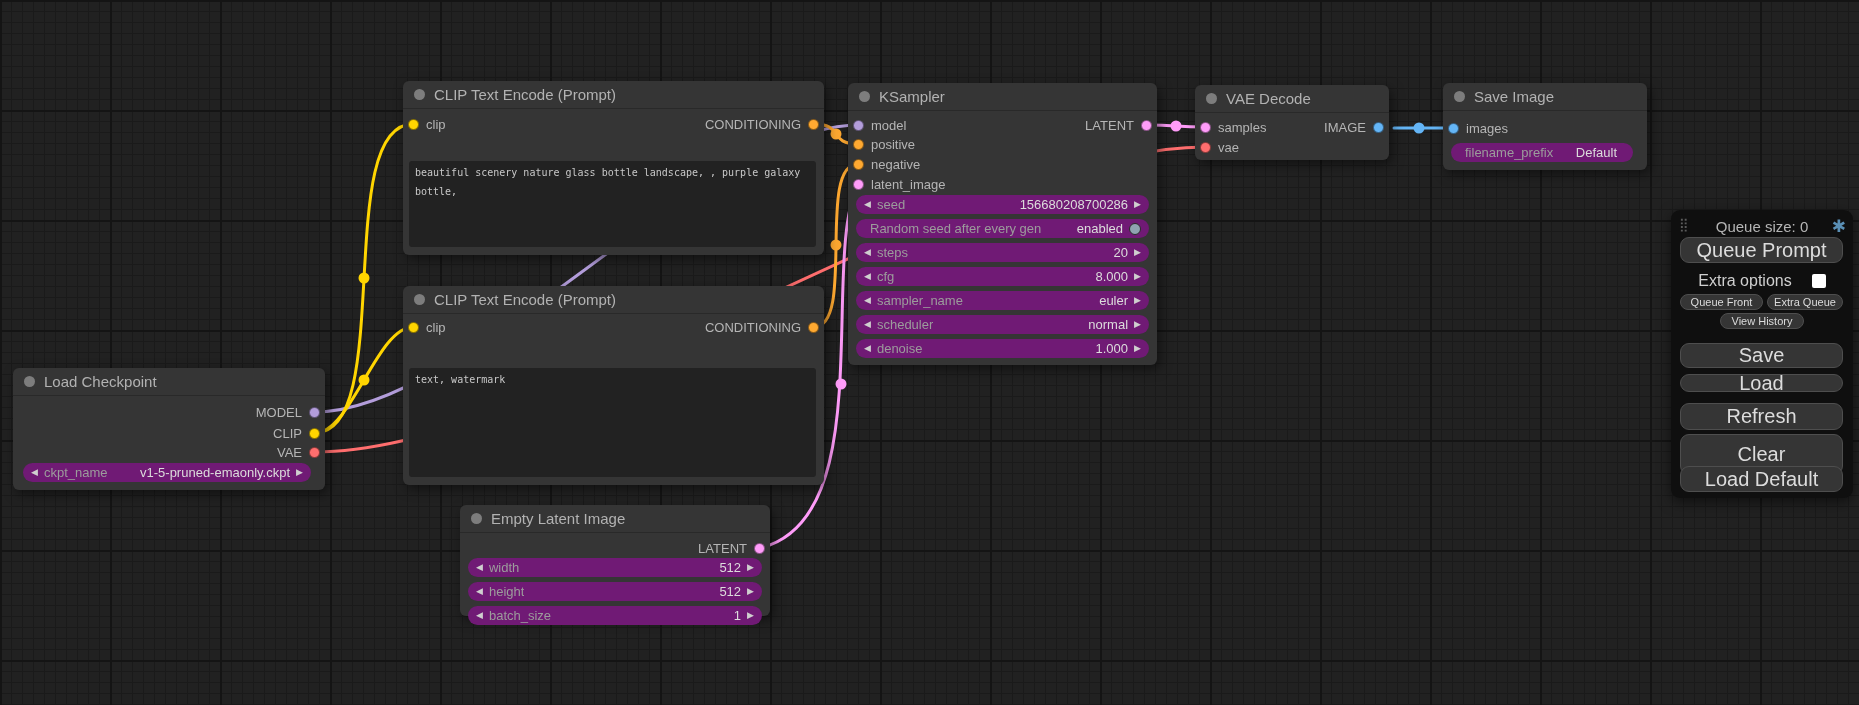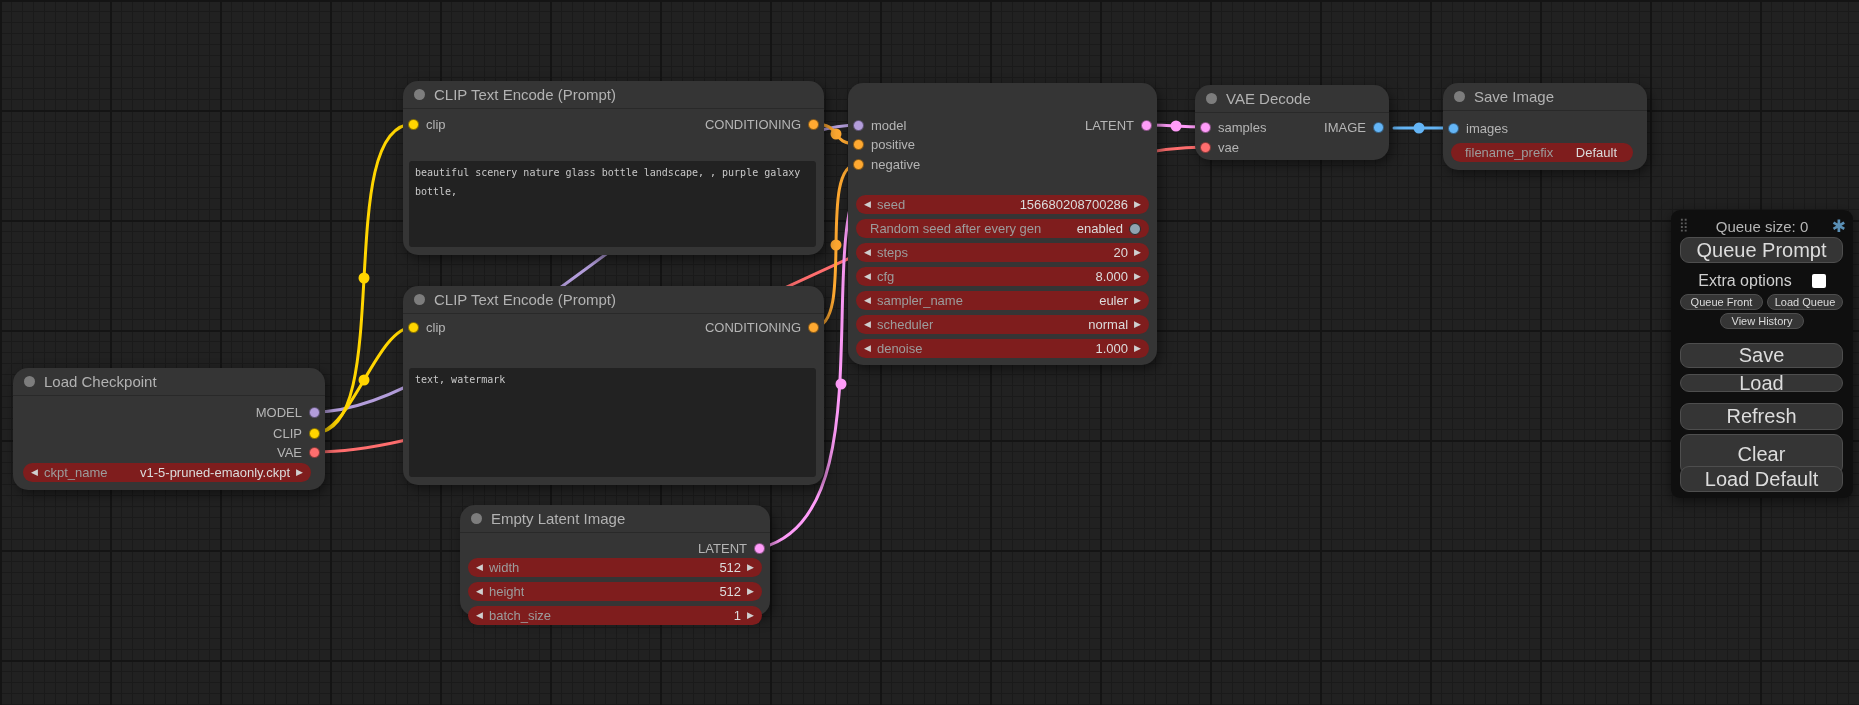--- a/index.html
+++ b/index.html
@@ -9,21 +9,21 @@
     background-color:#212121;
     background-image:
       linear-gradient(#141414 2px, transparent 2px),
       linear-gradient(90deg,#141414 2px, transparent 2px),
       linear-gradient(#1a1a1a 1px, transparent 1px),
       linear-gradient(90deg,#1a1a1a 1px, transparent 1px);
     background-size:110px 110px,110px 110px,11px 11px,11px 11px;
   }
   #wires{position:absolute;left:0;top:0;z-index:1;pointer-events:none;}
   .node{
-    position:absolute;z-index:2;background:#353535;border-radius:15px;
+    position:absolute;z-index:2;background:#353535;border-radius:6px;
     box-shadow:3px 4px 12px rgba(0,0,0,.5);color:#b2b2b2;
   }
   .nhead{
     height:27px;display:flex;align-items:center;gap:9px;padding-left:11px;
     font-size:15px;color:#b2b2b2;border-bottom:1px solid rgba(0,0,0,.22);
     border-radius:7px 7px 0 0;
   }
   .tdot{width:11px;height:11px;border-radius:50%;background:#7d7d7d;flex:none;}
   .row{position:absolute;left:0;right:0;height:20px;display:flex;align-items:center;font-size:13px;color:#b5b5b5;}
   .pdot{width:11px;height:11px;border-radius:50%;flex:none;border:1px solid rgba(0,0,0,.45);box-sizing:border-box;}
@@ -36,21 +36,21 @@
   .c-vae{background:#ff6e6e;}
   .c-cond{background:#ffa931;}
   .c-latent{background:#ff9cf9;}
   .c-image{background:#64b5f6;}
   .tbox{
     position:absolute;background:#222;border-radius:3px;color:#c8c8c8;
     font-family:"DejaVu Sans Mono",monospace;font-size:10px;line-height:19px;
     padding:2px 6px;white-space:pre-wrap;word-break:break-word;box-sizing:border-box;margin-top:24px;
   }
   .pill{
-    position:absolute;height:19px;background:#7f1d1d;border-radius:10px;
+    position:absolute;height:19px;background:#701a75;border-radius:10px;
     display:flex;align-items:center;gap:6px;padding:0 8px;font-size:13px;box-sizing:border-box;
   }
   .arr{color:#cfcfcf;font-size:9px;line-height:1;flex:none;}
   .wlabel{color:#9c9c9c;white-space:nowrap;overflow:hidden;}
   .wvalue{margin-left:auto;color:#dcdcdc;white-space:nowrap;}
   .togglecircle{width:12px;height:12px;border-radius:50%;background:#8fa3b1;border:1px solid #2a2a2a;box-sizing:border-box;flex:none;}
   
   #queue-panel{
     position:absolute;z-index:3;left:1671px;top:210px;width:182px;height:288px;
     background:#0f0f0f;border-radius:9px;box-shadow:0 4px 14px rgba(0,0,0,.55);
@@ -121,37 +121,45 @@
     </span>
     <span class="side">
       <span>CONDITIONING</span>
       <span class="pdot c-cond"></span>
     </span>
   </div>
   <div class="tbox" style="left:6px;top:58px;right:8px;bottom:8px;">text, watermark</div>
 </div>
 
 <div class="node" style="left:848px;top:83px;width:309px;height:282px;">
+  <div class="nhead">
+    <span class="tdot"></span>
+    <span>KSampler</span>
+  </div>
   <div class="row dual" style="top:32px;">
     <span class="side">
       <span class="pdot c-model"></span>
       <span>model</span>
     </span>
     <span class="side">
       <span>LATENT</span>
       <span class="pdot c-latent"></span>
     </span>
   </div>
   <div class="row in" style="top:51px;">
     <span class="pdot c-cond"></span>
     <span>positive</span>
   </div>
   <div class="row in" style="top:71px;">
     <span class="pdot c-cond"></span>
     <span>negative</span>
+  </div>
+  <div class="row in" style="top:91px;">
+    <span class="pdot c-latent"></span>
+    <span>latent_image</span>
   </div>
 
   <div class="pill" style="left:8px;right:8px;top:112px;">
     <span class="arr">◀</span>
     <span class="wlabel">seed</span>
     <span class="wvalue">156680208700286</span>
     <span class="arr">▶</span>
   </div>
   <div class="pill" style="left:8px;right:8px;top:136px;padding-left:14px;">
     <span class="wlabel">Random seed after every gen</span>
@@ -285,20 +293,20 @@
     <span class="drag">⣿</span>
     <span class="qsize">Queue size: 0</span>
     <span class="gear">✱</span>
   </div>
   <div class="qbtn qbig" style="top:27px;">Queue Prompt</div>
   <div id="extra-row">
     <span>Extra options</span>
     <span class="checkbox"></span>
   </div>
   <div class="qbtn qsmall" style="left:9px;top:84px;width:83px;">Queue Front</div>
-  <div class="qbtn qsmall" style="left:96px;top:84px;width:76px;">Load Queue</div>
+  <div class="qbtn qsmall" style="left:96px;top:84px;width:76px;">Extra Queue</div>
   <div class="qbtn qsmall" style="left:49px;top:103px;width:84px;">View History</div>
   <div class="qbtn qbig" style="top:133px;height:25px;">Save</div>
   <div class="qbtn qbig" style="top:164px;height:18px;">Load</div>
   <div class="qbtn qbig" style="top:193px;height:27px;">Refresh</div>
   <div class="qbtn qbig" style="top:224px;height:41px;">Clear</div>
   <div class="qbtn qbig" style="top:256px;height:26px;">Load Default</div>
 </div>
 
 </body></html>

